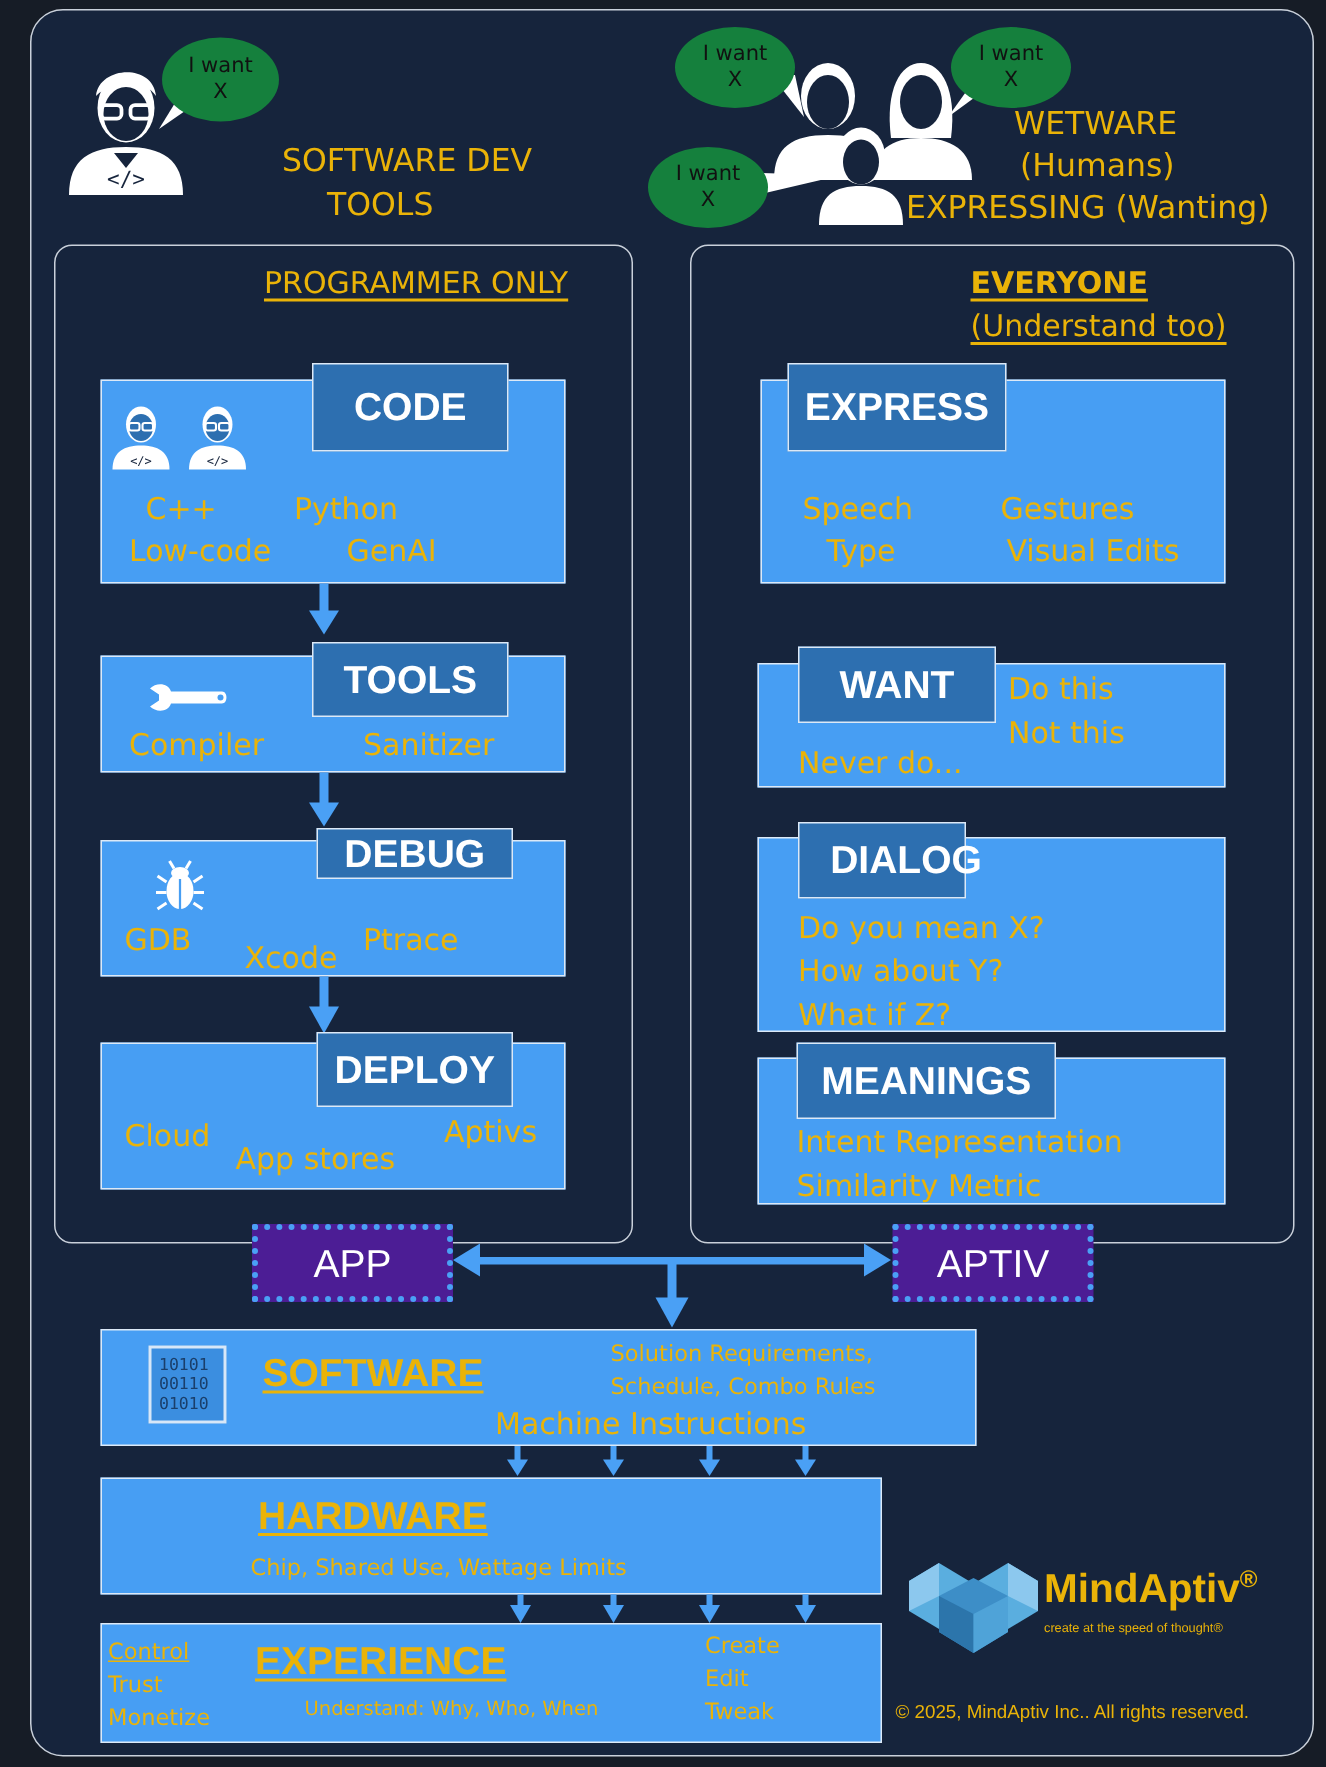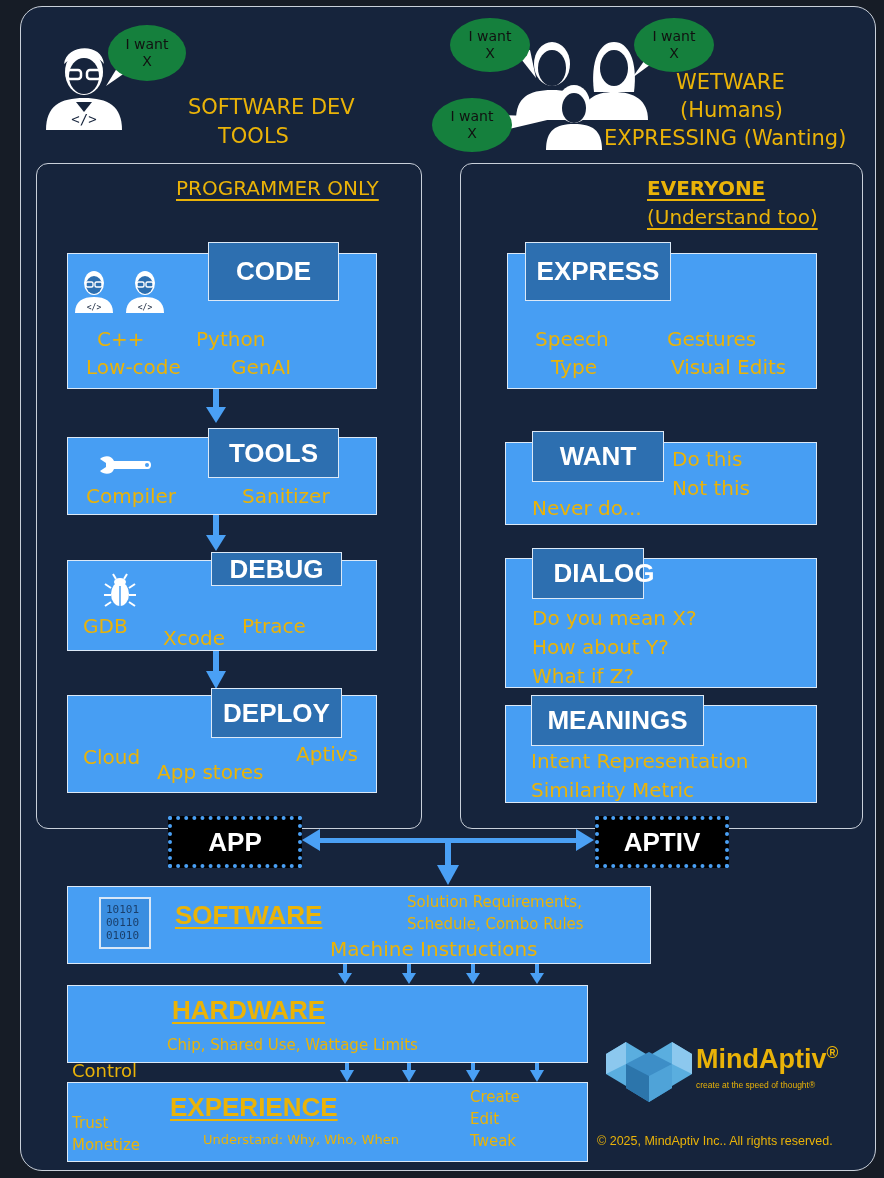--- a/index.html
+++ b/index.html
@@ -10,22 +10,22 @@
   .abs { position:absolute; }
   .panel { position:absolute; border:1.5px solid #c9d0da; border-radius:12px; box-sizing:border-box; background:#16243c; }
   .box { position:absolute; background:#479ef3; border:1.5px solid #dce9f7; box-sizing:border-box; }
   .tag { position:absolute; background:#2d6fb0; border:1.5px solid #dce9f7; box-sizing:border-box;
          font-family:"Liberation Sans", sans-serif; font-weight:bold; font-size:26px; color:#fff;
          display:flex; align-items:center; justify-content:center; }
   .t { position:absolute; white-space:nowrap; font-size:20px; color:#eab308; }
   .hdr { font-size:21px; }
   .u { text-decoration:underline; text-underline-offset:4px; }
   .ul { font-family:"Liberation Sans", sans-serif; font-weight:bold; text-decoration:underline; text-underline-offset:3px; }
-  .dashbox { position:absolute; background:#000000; border:4px dotted #4aa0f5; box-sizing:border-box;
-             font-family:"Liberation Sans", sans-serif; font-weight:bold; font-size:26px; color:#fff;
+  .dashbox { position:absolute; background:#4c1d95; border:4px dotted #4aa0f5; box-sizing:border-box;
+             font-family:"Liberation Sans", sans-serif; font-weight:normal; font-size:26px; color:#fff;
              display:flex; align-items:center; justify-content:center; }
   .bubble { position:absolute; background:#15803d; color:#111; border-radius:50%; font-size:14px; text-align:center;
             line-height:17px; display:flex; flex-direction:column; justify-content:center; }
   svg { position:absolute; overflow:visible; }
 </style>
 </head>
 <body>
 
 <div class="frame"></div>
 
@@ -235,21 +235,21 @@
     <rect x="77" y="0" width="4" height="8"></rect>
       <path d="M72 7 L86 7 L79 19 Z"></path>
     <rect x="141" y="0" width="4" height="8"></rect>
       <path d="M136 7 L150 7 L143 19 Z"></path>
     <rect x="205" y="0" width="4" height="8"></rect>
       <path d="M200 7 L214 7 L207 19 Z"></path>
   </g>
 </svg>
 
 <div class="box" style="left:67px;top:1082px;width:521px;height:80px;"></div>
-<div class="t" style="left:72px;top:1060px;font-size:18px;">Control</div>
+<div class="t" style="left:72px;top:1092px;font-size:15px;text-decoration:underline;">Control</div>
 <div class="t" style="left:72px;top:1114px;font-size:15px;">Trust</div>
 <div class="t" style="left:72px;top:1136px;font-size:15px;">Monetize</div>
 <div class="t ul" style="left:170px;top:1092px;font-size:26px;">EXPERIENCE</div>
 <div class="t" style="left:203px;top:1132px;font-size:13px;">Understand: Why, Who, When</div>
 <div class="t" style="left:470px;top:1088px;font-size:15px;">Create</div>
 <div class="t" style="left:470px;top:1110px;font-size:15px;">Edit</div>
 <div class="t" style="left:470px;top:1132px;font-size:15px;">Tweak</div>
 
 <svg style="left:606px;top:1040px;" width="86" height="64" viewBox="0 0 86 64">
   <polygon points="0,14 20,2 40,14 40,34 20,46 0,34" fill="#5aaedf"></polygon>

